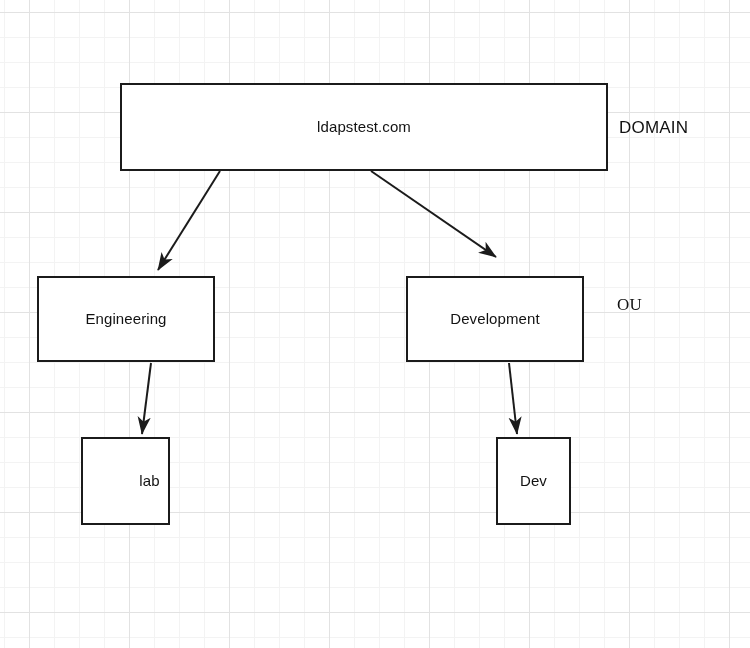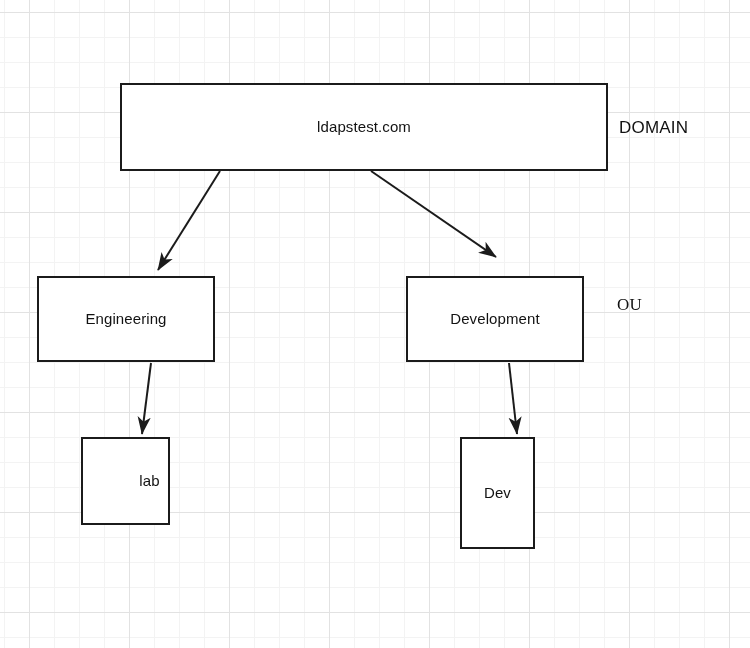--- a/index.html
+++ b/index.html
@@ -80,24 +80,24 @@
     height: 86px;
   }
   .node-lab {
     left: 81px;
     top: 437px;
     width: 89px;
     height: 88px;
     padding-left: 48px;
   }
   .node-dev {
-    left: 460px;
+    left: 496px;
     top: 437px;
     width: 75px;
-    height: 112px;
+    height: 88px;
   }
 
   .side-label {
     position: absolute;
     color: #121212;
     font-size: 17px;
     letter-spacing: 0.2px;
     white-space: nowrap;
     z-index: 2;
   }

